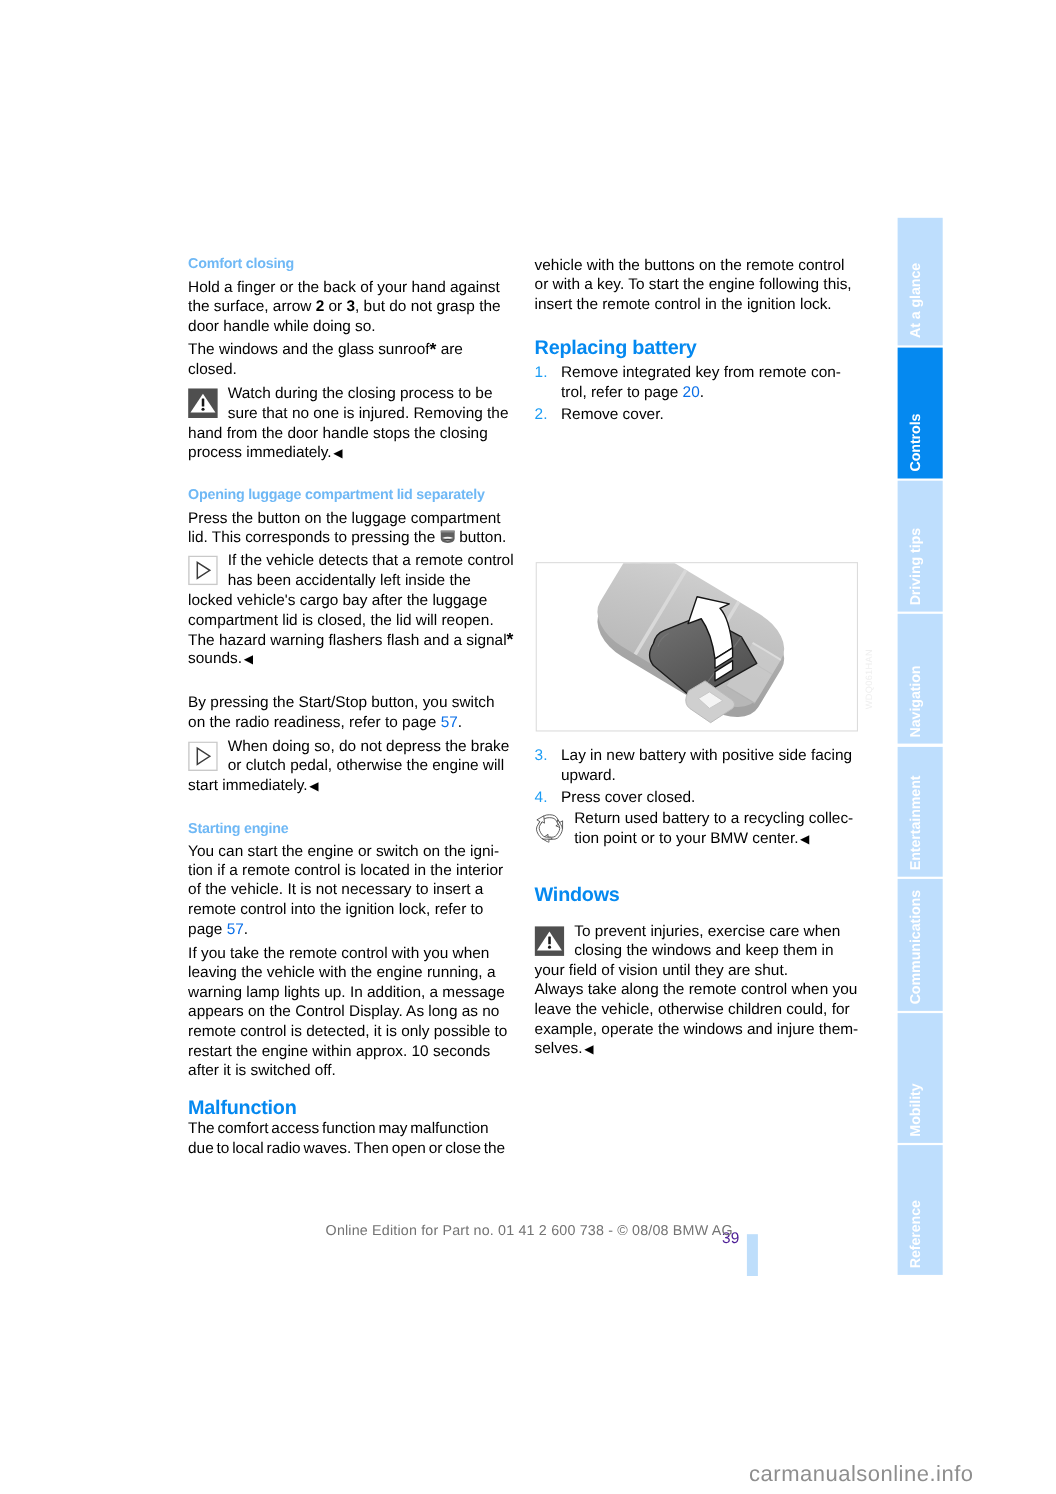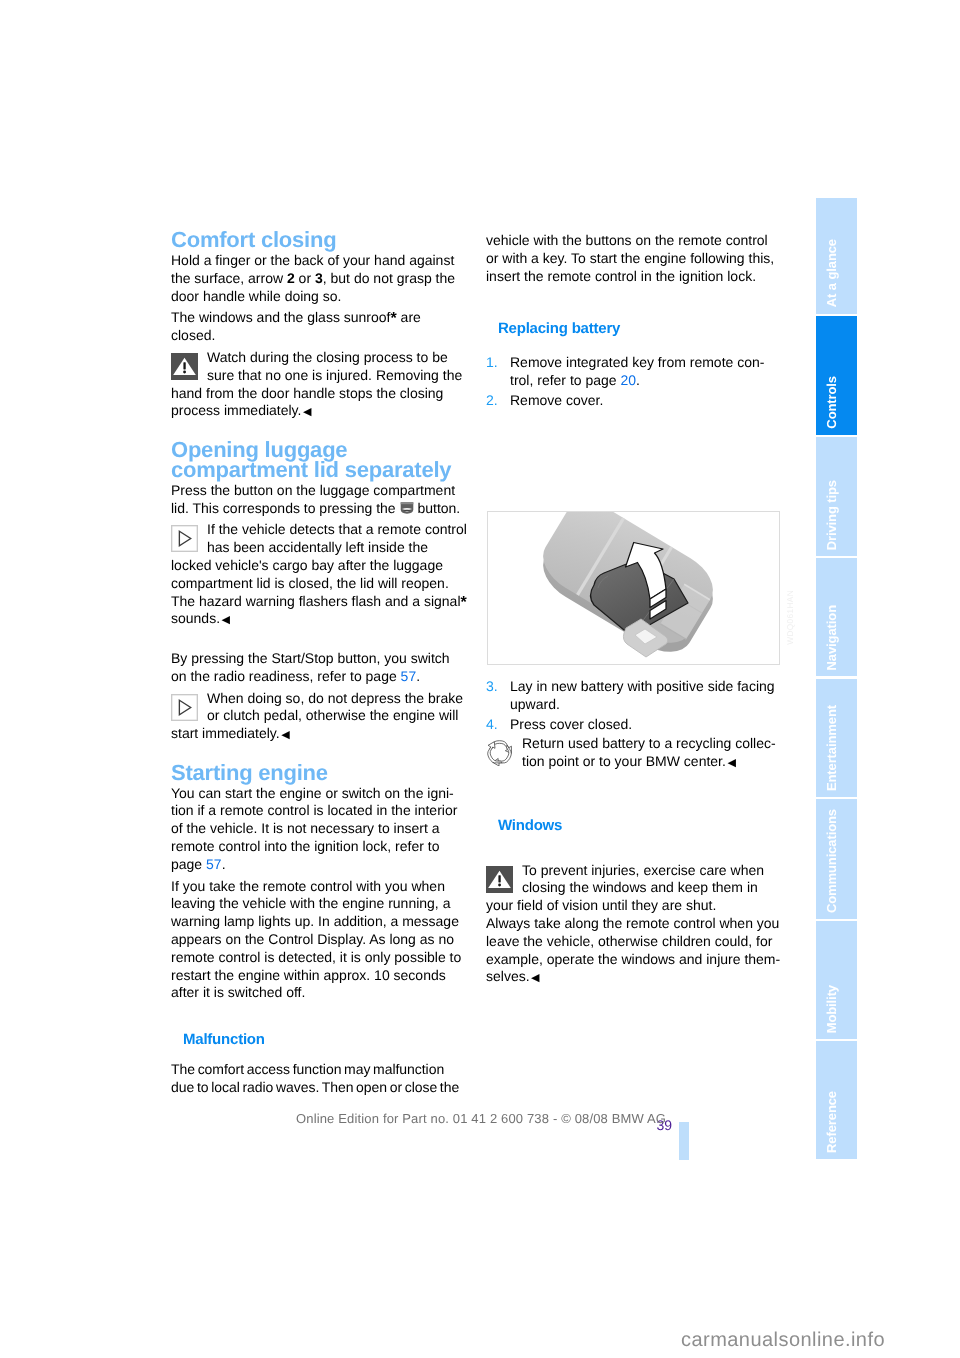--- a/index.html
+++ b/index.html
@@ -10,23 +10,23 @@
   .page{position:relative;width:960px;height:1358px;overflow:hidden;background:#fff;}
 
   
   .col{position:absolute;width:296px;font-size:14px;line-height:17.8px;color:#000;
        hyphens:manual;-webkit-hyphens:manual;
        text-align:left;}
   .colL{left:171px;top:230px;}
   .colR{left:486px;top:232px;}
   .colR2{left:486px;top:678px;}
 
-  h2.sec{color:#0589f0;font-size:15px;font-weight:bold;margin:12px;padding:0;
+  h2.sec{color:#0589f0;font-size:18px;font-weight:bold;margin:0;padding:0;
          line-height:19px;letter-spacing:-0.22px;}
-  h3.sub{color:#6fb8f5;font-size:22px;font-weight:bold;margin:0;padding:0;
+  h3.sub{color:#6fb8f5;font-size:13px;font-weight:bold;margin:0;padding:0;
          line-height:20px;letter-spacing:-0.22px;}
   p{margin:0;padding:0;}
   .tight{word-spacing:-0.35px;}
   .tight2{word-spacing:-1.2px;letter-spacing:-0.04px;}
   .sp6{height:2px;}
   .sph2{height:0px;}
   .sp20h2{height:16px;}
   .sp8{height:4px;}
   .sp20{height:18px;}
   .spw{height:31px;}

